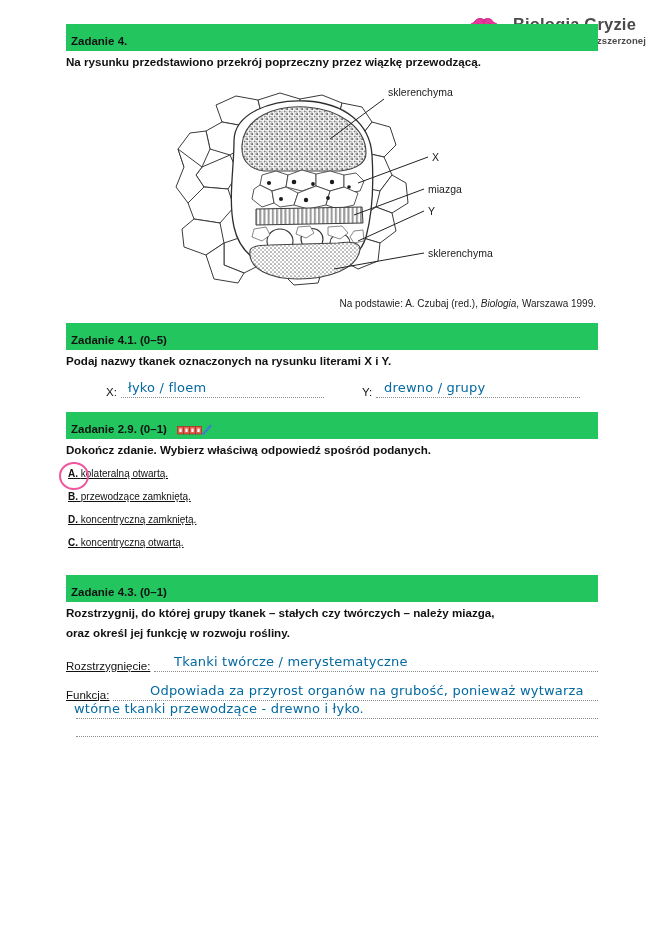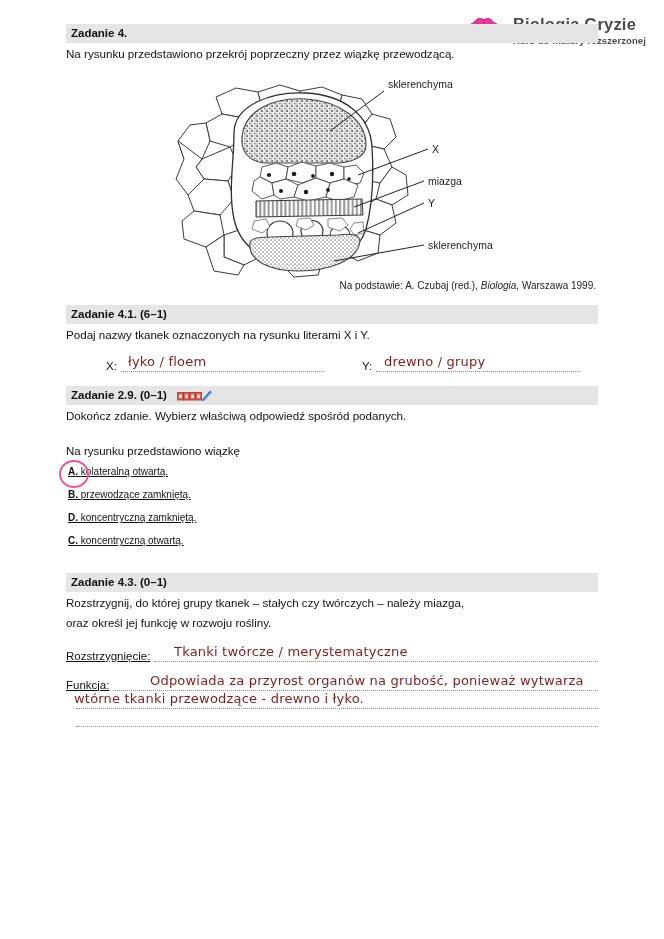--- a/index.html
+++ b/index.html
@@ -52,54 +52,55 @@
   
   .sheet {
     position: absolute;
     left: 66px;
     top: 0;
     width: 532px;
   }
 
   
   .task-band {
-    background: #e5e5e5;
+    background: #22c55e;
     font-size: 11.5px;
     font-weight: bold;
     color: #111;
-    padding: 3px 4px 3px 5px;
+    padding: 11px 4px 3px 5px;
     line-height: 1.15;
     display: flex;
     align-items: center;
     gap: 10px;
   }
   .task-band .band-label { white-space: nowrap; }
 
   
   .marker-icon { display: inline-block; width: 36px; height: 12px; }
 
   .prompt {
     font-size: 11.6px;
     line-height: 1.45;
     margin-top: 3px;
   }
-  .prompt.bold { font-weight: normal; }
-  .prompt.plain { font-weight: normal; }
+  .prompt.bold { font-weight: bold; }
+  .prompt.plain { font-weight: bold; }
 
   
   .figure-wrap {
     margin-top: 12px;
     position: relative;
     height: 205px;
   }
   .figure-wrap svg { display: block; }
   .figure-caption {
     text-align: right;
     font-size: 10px;
     color: #222;
+    margin-top: 10px;
     padding-right: 2px;
   }
   .figure-caption i { font-style: italic; }
 
   
   .dotline {
     border-bottom: 1.6px dotted #8c8c8c;
     flex: 1 1 auto;
     height: 0;
   }
@@ -108,21 +109,21 @@
     align-items: flex-end;
     position: relative;
     text-decoration: underline;
   }
   .ans-label {
     font-size: 11.5px;
     white-space: nowrap;
     padding-right: 4px;
   }
   .hand {
-    color: #7f1d1d;
+    color: #0369a1;
     font-size: 13px;
     font-family: "DejaVu Sans", sans-serif;
     position: absolute;
     bottom: 3px;
     white-space: nowrap;
     letter-spacing: .2px;
   }
 
   .xy-row {
     display: flex;
@@ -324,21 +325,21 @@
     </svg>
   </div>
 
   <div class="figure-caption">
     <span>Na podstawie: A. Czubaj (red.), </span><i>Biologia</i><span>, Warszawa 1999.</span>
   </div>
 
   <div class="spacer-14"></div>
 
   <div class="task-band">
-    <span class="band-label">Zadanie 4.1. (6–1)</span>
+    <span class="band-label">Zadanie 4.1. (0–5)</span>
   </div>
   <div class="prompt bold">Podaj nazwy tkanek oznaczonych na rysunku literami X i Y.</div>
 
   <div class="xy-row">
     <div class="xy-cell">
       <span class="ans-label">X:</span>
       <span class="dotline"></span>
       <span class="hand" style="left:22px;">łyko / floem</span>
     </div>
     <div class="xy-cell">
@@ -365,21 +366,20 @@
           <rect x="8.4" y="4.6" width="2.2" height="3.4"></rect>
           <rect x="14.4" y="4.6" width="2.2" height="3.4"></rect>
           <rect x="20.4" y="4.6" width="2.2" height="3.4"></rect>
         </g>
         <path d="M24.5 10.2 L33 0.5 L35 2 L26.5 11.2 Z" fill="#3f7fd0"></path>
       </svg>
     </span>
   </div>
   <div class="prompt bold">Dokończ zdanie. Wybierz właściwą odpowiedź spośród podanych.</div>
 
-  <div class="mc-intro">Na rysunku przedstawiono wiązkę</div>
 
   <div class="mc-list">
     <div class="mc-item">
       <span class="circle-mark"></span>
       <span class="mc-letter">A.</span>
       <span>kolateralną otwartą.</span>
     </div>
     <div class="mc-item">
       <span class="mc-letter">B.</span>
       <span>przewodzące zamkniętą.</span>

